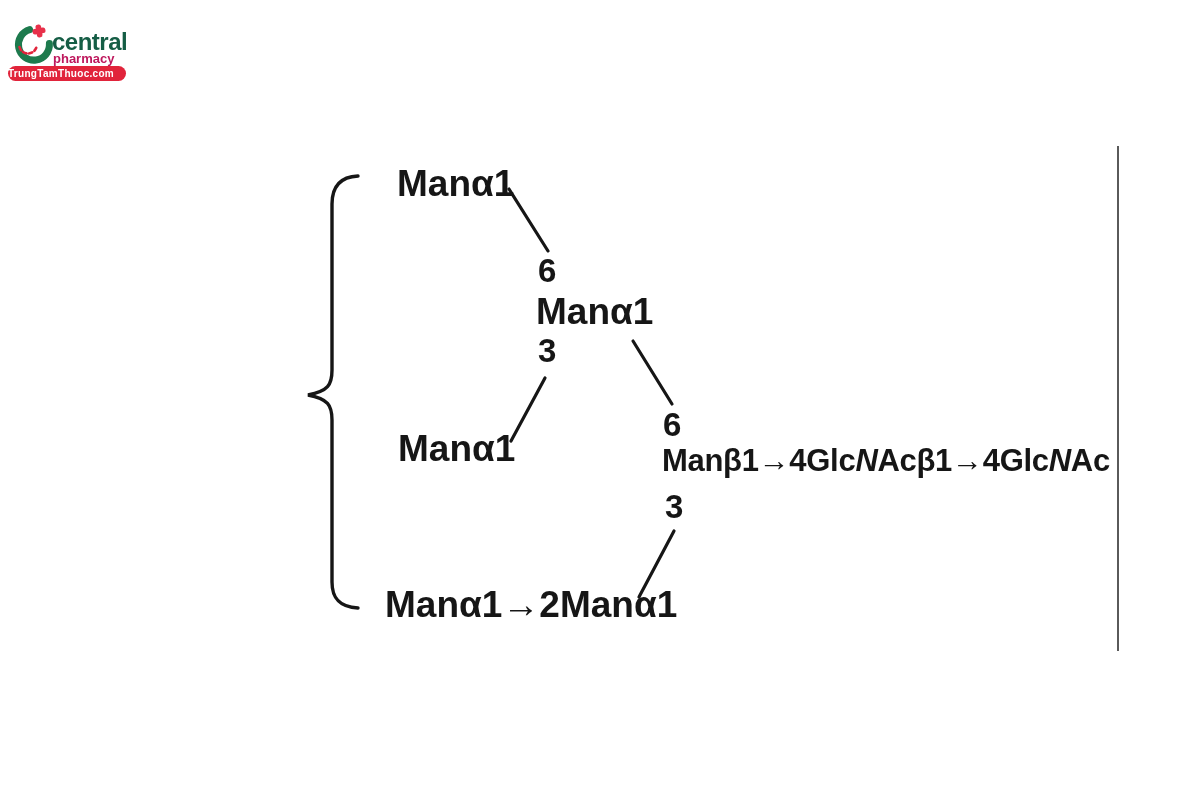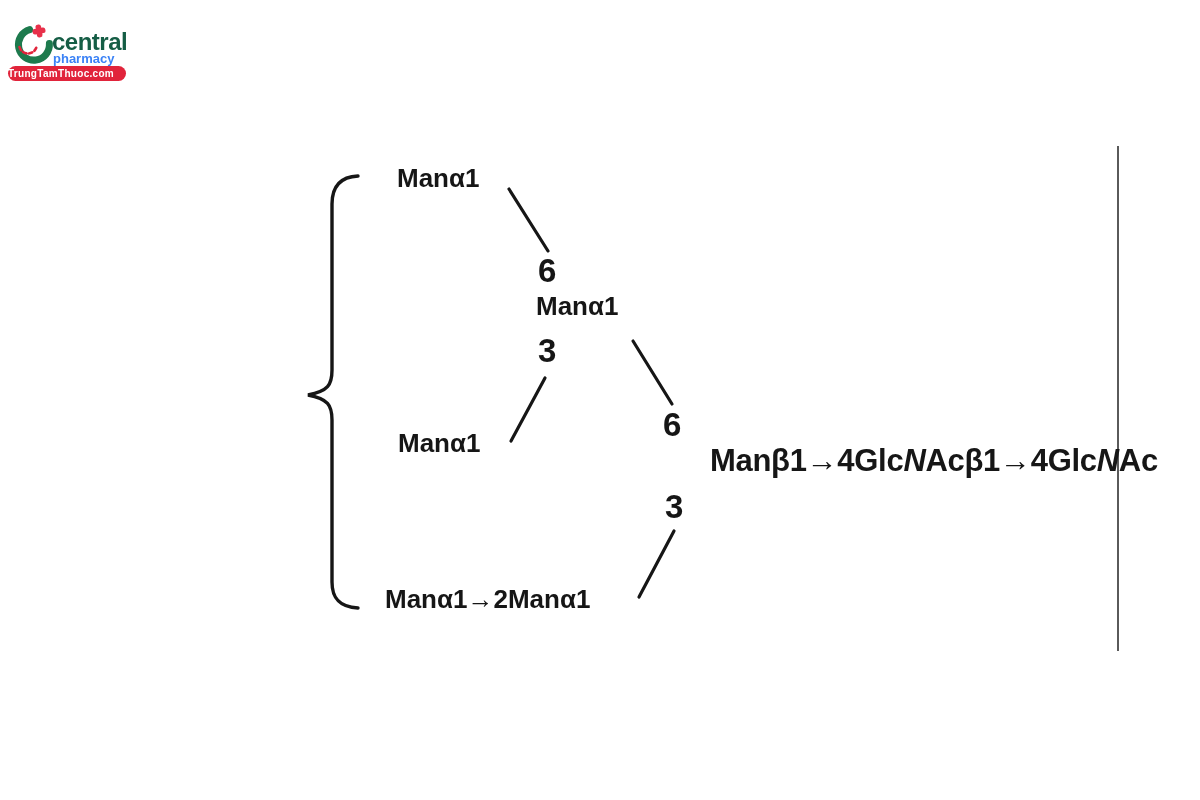--- a/index.html
+++ b/index.html
@@ -4,26 +4,26 @@
 <style>
   html,body{margin:0;padding:0;background:#ffffff;}
   #canvas{
     position:relative;width:1200px;height:800px;background:#ffffff;overflow:hidden;
     font-family:"Liberation Sans","DejaVu Sans",sans-serif;
   }
   
   .logo{position:absolute;left:8px;top:18px;width:130px;}
   .logo-icon{position:absolute;left:0;top:2px;width:46px;height:46px;}
   .brand{position:absolute;left:44px;top:10px;font-weight:bold;font-size:24px;letter-spacing:-0.5px;color:#155d45;}
-  .tagline{position:absolute;left:45px;top:33px;font-weight:bold;font-size:13px;color:#3b82f6;}
+  .tagline{position:absolute;left:45px;top:33px;font-weight:bold;font-size:13px;color:#be185d;}
   .badge{position:absolute;left:0px;top:48px;width:118px;height:15px;background:#e1243b;border-radius:8px;
          color:#ffffff;font-weight:bold;font-size:10px;line-height:15px;text-align:left;letter-spacing:0.3px;}
   
   .lines{position:absolute;left:0;top:0;width:1200px;height:800px;}
-  .lbl{position:absolute;font-weight:bold;font-size:26px;line-height:1;color:#161616;white-space:nowrap;}
+  .lbl{position:absolute;font-weight:bold;font-size:37px;line-height:1;color:#161616;white-space:nowrap;}
   .lbl.small{font-size:33px;}
   .lbl.chain{font-size:31px;letter-spacing:-0.3px;}
   .it{font-style:italic;}
 </style>
 </head>
 <body>
 
 <div id="canvas">
 
   <div class="logo">
@@ -54,20 +54,20 @@
 
 
   <div class="lbl" style="left:397px;top:165px;">Manα1</div>
   <div class="lbl small" style="left:538px;top:254px;">6</div>
 
   <div class="lbl" style="left:536px;top:293px;">Manα1</div>
   <div class="lbl small" style="left:538px;top:334px;">3</div>
   <div class="lbl" style="left:398px;top:430px;">Manα1</div>
 
   <div class="lbl small" style="left:663px;top:408px;">6</div>
-  <div class="lbl chain" style="left:662px;top:445px;margin-left:48px;">
+  <div class="lbl chain" style="left:662px;top:445px;">
     <span>Manβ1→4Glc</span><span class="it">N</span><span>Acβ1→4Glc</span><span class="it">N</span><span>Ac</span>
   </div>
   <div class="lbl small" style="left:665px;top:490px;">3</div>
 
   <div class="lbl" style="left:385px;top:586px;">Manα1→2Manα1</div>
 
 </div>
 
 </body></html>

